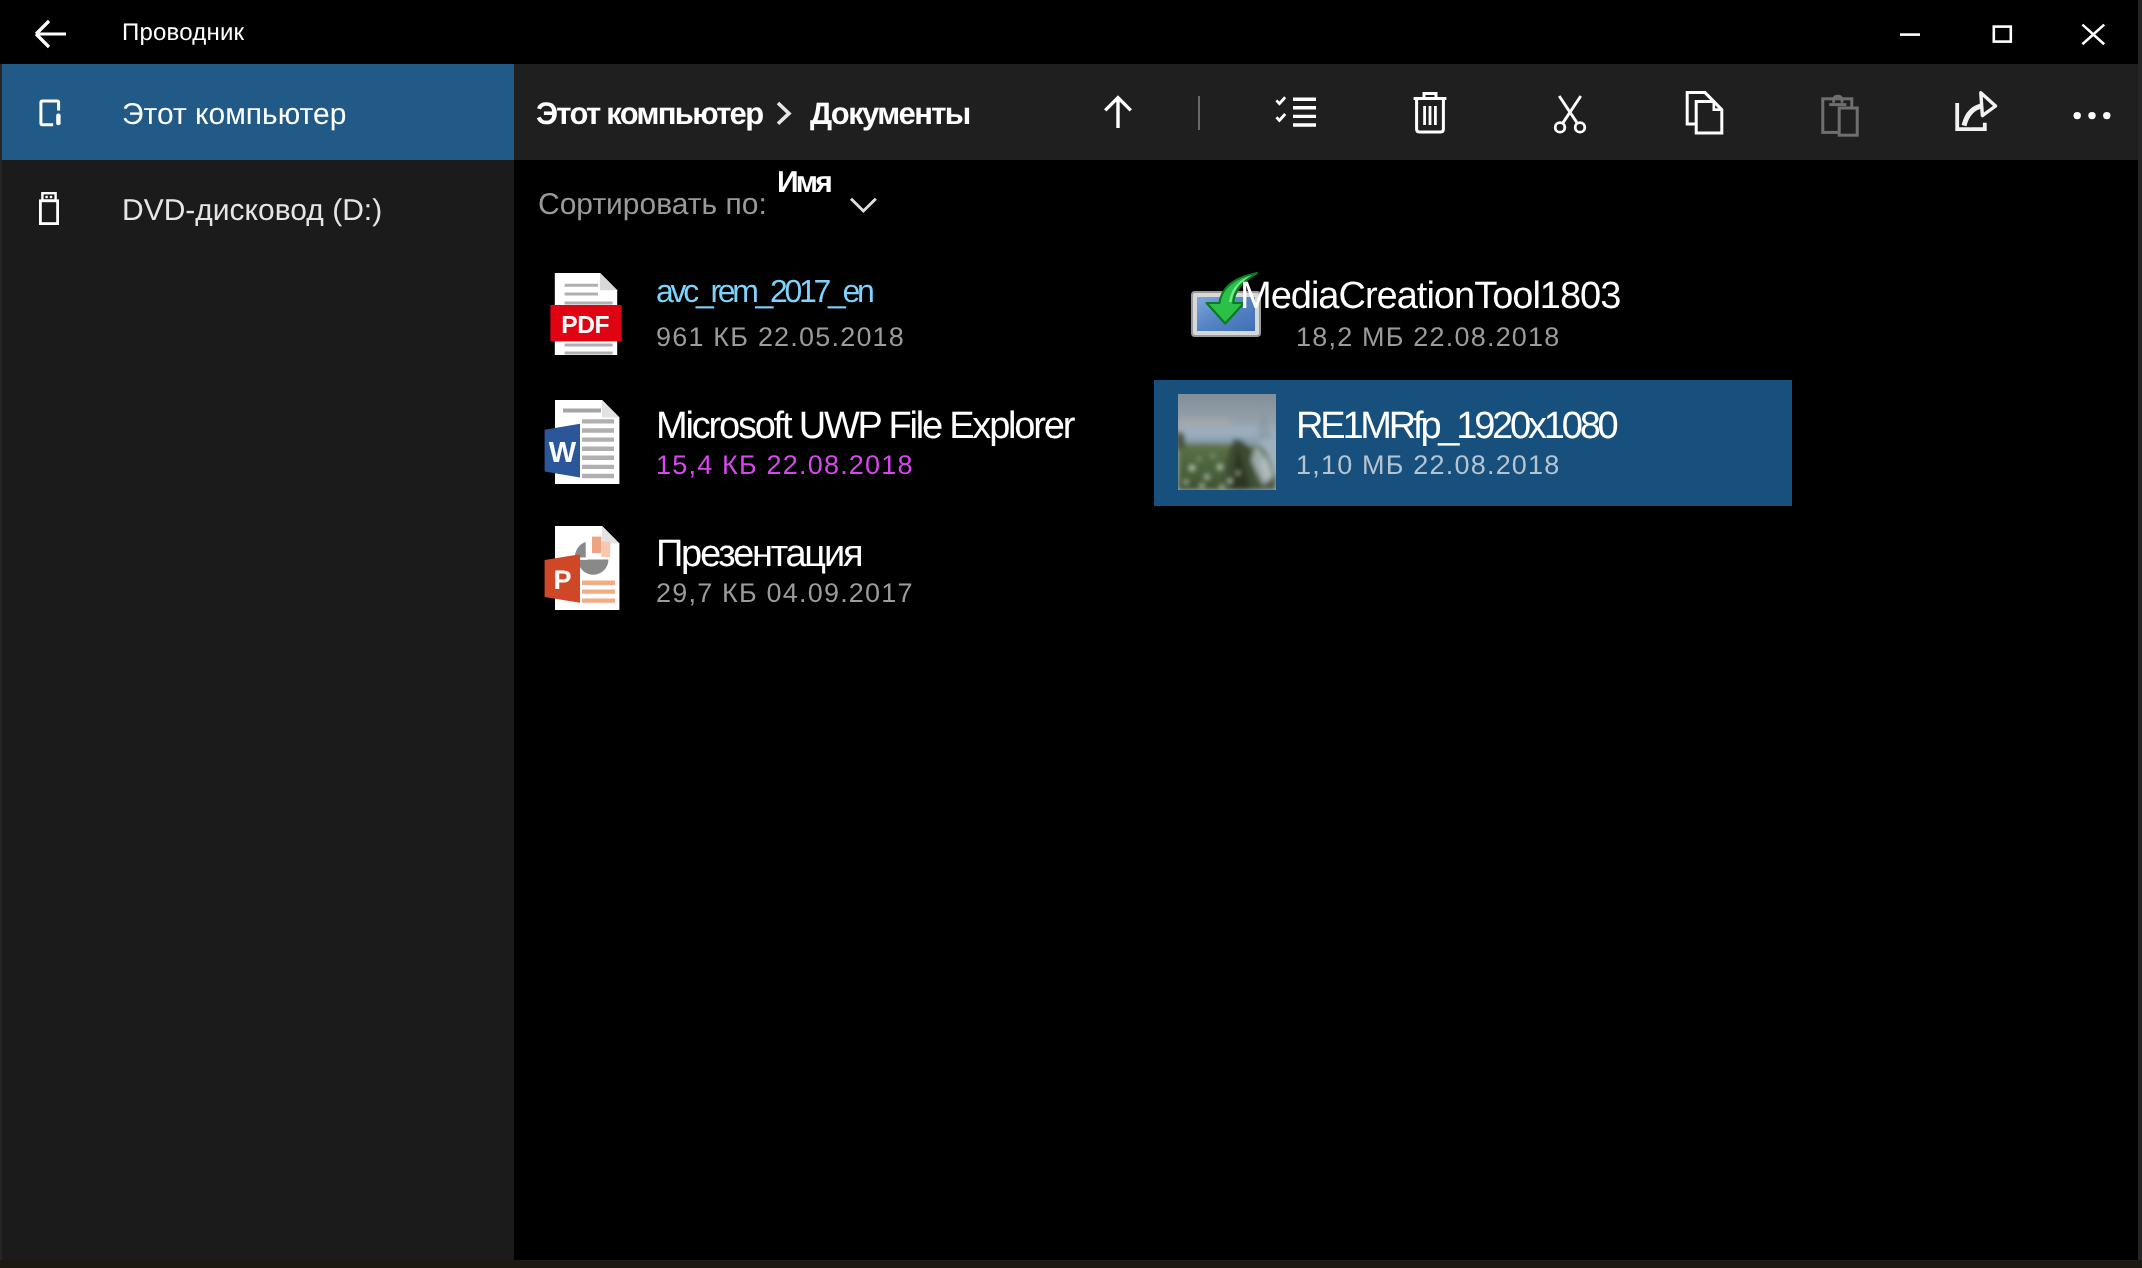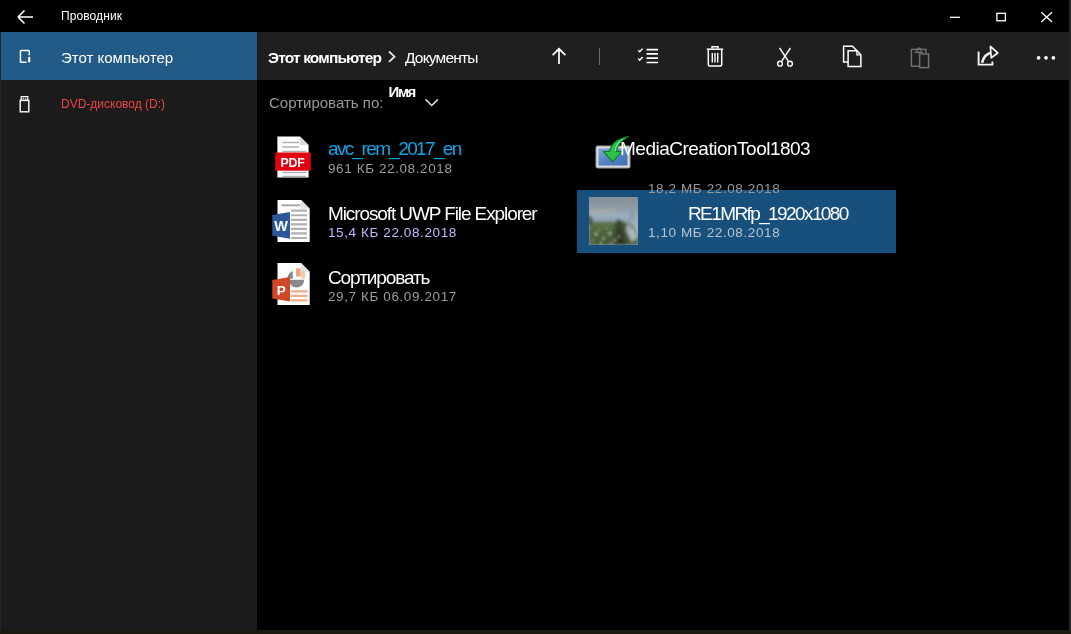--- a/index.html
+++ b/index.html
@@ -32,28 +32,28 @@
   <rect x="10.1" y="7.8" width="2.2" height="5.8" rx="1" fill="#fff"></rect>
 </svg>
 <div class="abs" style="left:61px;top:48.5px;font-size:15px;color:#fff;">Этот компьютер</div>
 
 <svg class="abs" style="left:18px;top:95px;" width="14" height="18" viewBox="0 0 14 18">
   <rect x="3.2" y="1.6" width="6.6" height="3.8" stroke="#fff" stroke-width="1.2" fill="none"></rect>
   <rect x="2.2" y="5.4" width="8.6" height="11.4" stroke="#fff" stroke-width="1.4" fill="none"></rect>
   <rect x="4.7" y="2.9" width="1.2" height="1.2" fill="#fff"></rect>
   <rect x="6.9" y="2.9" width="1.2" height="1.2" fill="#fff"></rect>
 </svg>
-<div class="abs" style="left:61px;top:96.5px;font-size:12px;color:#ef4444;">DVD-дисковод (D:)</div>
+<div class="abs" style="left:61px;top:96.5px;font-size:15px;color:#e5e5e5;">DVD-дисковод (D:)</div>
 
 <div class="abs" style="left:257px;top:32px;width:814px;height:48px;background:#1f1f1f;"></div>
 <div class="abs" style="left:268px;top:48.5px;font-size:15.5px;font-weight:bold;color:#fff;letter-spacing:-0.85px;">Этот компьютер</div>
 <svg class="abs" style="left:387px;top:50px;" width="12" height="13" viewBox="0 0 12 13">
   <path d="M2 1.5 L7.5 6.7 L2 11.9" stroke="#e6e6e6" stroke-width="1.8" fill="none"></path>
 </svg>
-<div class="abs" style="left:405px;top:48.5px;font-size:15.5px;font-weight:normal;color:#fff;letter-spacing:-0.81px;">Документы</div>
+<div class="abs" style="left:405px;top:48.5px;font-size:15.5px;font-weight:bold;color:#fff;letter-spacing:-0.81px;">Документы</div>
 
 <svg class="abs" style="left:549px;top:46px;" width="20" height="21" viewBox="0 0 20 21">
   <path d="M10 2.8 V18 M3.6 9.2 L10 2.8 L16.4 9.2" stroke="#fff" stroke-width="1.7" fill="none"></path>
 </svg>
 <div class="abs" style="left:599px;top:48px;width:1px;height:17px;background:#6a6a6a;"></div>
 
 <svg class="abs" style="left:637px;top:46px;" width="22" height="21" viewBox="0 0 22 21">
   <path d="M9.5 3.6 H21 M9.5 7.9 H21 M9.5 12.2 H21 M9.5 16.5 H21" stroke="#fff" stroke-width="1.7" fill="none"></path>
   <path d="M1.2 4.2 L2.7 5.8 L5.6 2.6" stroke="#fff" stroke-width="1.4" fill="none"></path>
   <path d="M1.2 12.6 L2.7 14.2 L5.6 11" stroke="#fff" stroke-width="1.4" fill="none"></path>
@@ -108,49 +108,49 @@
 <div class="abs" style="left:576.5px;top:189.5px;width:319px;height:63px;background:#17507c;"></div>
 
 <svg class="abs" style="left:274px;top:135px;" width="38" height="44" viewBox="0 0 38 44">
   <path d="M3.4 1.5 H26 L34.6 10.1 V42.5 H3.4 Z" fill="#fff"></path>
   <path d="M26 1.5 L34.6 10.1 H26 Z" fill="#d9d9d9"></path>
   <path d="M8.3 7.6 H25 M8.3 12 H25 M8.3 16.5 H32.3" stroke="#b0b0b0" stroke-width="1.5"></path>
   <path d="M8.3 37.5 H32.3 M8.3 41.5 H32.3" stroke="#b0b0b0" stroke-width="1.5"></path>
   <rect x="1.2" y="17.5" width="35.6" height="18.2" fill="#e00413"></rect>
   <text x="18.6" y="31.5" font-family="Liberation Sans" font-size="12.3" font-weight="bold" fill="#fff" text-anchor="middle" letter-spacing="-0.2" opacity="0.99">PDF</text>
 </svg>
-<div class="abs" style="left:328px;top:138px;font-size:19px;color:#0ea5e9;letter-spacing:-1.65px;">avc_rem_2017_en</div>
-<div class="abs" style="left:328px;top:160.5px;font-size:13.5px;color:#9b9b9b;letter-spacing:0.6px;">961 КБ  22.08.2018</div>
+<div class="abs" style="left:328px;top:138px;font-size:16px;color:#7dd3fc;letter-spacing:-1.65px;">avc_rem_2017_en</div>
+<div class="abs" style="left:328px;top:160.5px;font-size:13.5px;color:#9b9b9b;letter-spacing:0.6px;">961 КБ  22.05.2018</div>
 
 <svg class="abs" style="left:592px;top:133px;" width="42" height="38" viewBox="0 0 42 38">
   <defs>
     <linearGradient id="mg" x1="0" y1="0" x2="1" y2="1">
       <stop offset="0" stop-color="#7da7dc"></stop>
         <stop offset="0.5" stop-color="#5584c4"></stop>
         <stop offset="1" stop-color="#3f6fb4"></stop>
     </linearGradient>
   </defs>
   <rect x="4" y="13" width="34" height="22" rx="1.5" fill="#d8d8d8" stroke="#9a9a9a" stroke-width="1"></rect>
   <rect x="6.5" y="15.5" width="29" height="17" fill="url(#mg)"></rect>
   <path d="M11.3 18.5 L17.7 18.5 C18.8 11 24 5.8 36.5 3.5 C28 8.5 25.2 12.5 24.6 18.5 L30 18.5 L20.6 28.8 Z" fill="#2bc148" stroke="#0c7a20" stroke-width="1.1" stroke-linejoin="round"></path>
   <path d="M34 4.5 C27 8.8 24.5 12.8 23.8 18 L22.5 18 C23.5 11.5 27 7 34 4.5 Z" fill="#8ef0a0" opacity="0.8"></path>
 </svg>
 <div class="abs" style="left:620px;top:138px;font-size:19px;color:#fff;letter-spacing:-0.5px;">MediaCreationTool1803</div>
-<div class="abs" style="left:648px;top:160.5px;font-size:13.5px;color:#9b9b9b;letter-spacing:0.6px;margin-top:20px;">18,2 МБ  22.08.2018</div>
+<div class="abs" style="left:648px;top:160.5px;font-size:13.5px;color:#9b9b9b;letter-spacing:0.6px;">18,2 МБ  22.08.2018</div>
 
 <svg class="abs" style="left:271px;top:198px;" width="42" height="46" viewBox="0 0 42 46">
   <path d="M6.5 2 H30 L38.7 10.7 V44 H6.5 Z" fill="#fff"></path>
   <path d="M30 2 L38.7 10.7 H30 Z" fill="#e3e3e3"></path>
   <path d="M10.5 7.3 H29.5" stroke="#a6a6a6" stroke-width="2"></path>
   <path d="M20 12.7 H36 M20 17.25 H36 M20 21.8 H36 M20 26.35 H36 M20 30.9 H36 M20 35.45 H36 M20 40 H36" stroke="#b0b0b0" stroke-width="2.2"></path>
   <path d="M1.3 16.9 L19 13.9 V40.8 L1.3 37.8 Z" fill="#2b579a"></path>
   <text x="10.2" y="32.8" font-family="Liberation Sans" font-size="14.5" font-weight="bold" fill="#fff" text-anchor="middle" opacity="0.99">W</text>
 </svg>
 <div class="abs" style="left:328px;top:203px;font-size:19px;color:#fff;letter-spacing:-1.1px;">Microsoft UWP File Explorer</div>
-<div class="abs" style="left:328px;top:224.5px;font-size:13.5px;color:#c4b5fd;letter-spacing:0.6px;">15,4 КБ  22.08.2018</div>
+<div class="abs" style="left:328px;top:224.5px;font-size:13.5px;color:#d946ef;letter-spacing:0.6px;">15,4 КБ  22.08.2018</div>
 
 <svg class="abs" style="left:588.5px;top:196.5px;" width="49" height="48" viewBox="0 0 49 48">
   <defs>
     <linearGradient id="sky" x1="0" y1="0" x2="0" y2="1">
       <stop offset="0" stop-color="#838f98"></stop>
         <stop offset="0.55" stop-color="#a3b0bb"></stop>
         <stop offset="1" stop-color="#abbac7"></stop>
     </linearGradient>
     <linearGradient id="fld" x1="0" y1="0" x2="0" y2="1">
       <stop offset="0" stop-color="#66794e"></stop>
@@ -186,31 +186,31 @@
     <circle cx="21" cy="36.5" r="1.44" fill="#d2d8c6"></circle>
       <circle cx="4" cy="44" r="1.27" fill="#b8c2aa"></circle>
     <circle cx="26" cy="43.5" r="1.36" fill="#ccd4c0"></circle>
       <circle cx="17.5" cy="31" r="1.01" fill="#a8b69c"></circle>
     <circle cx="10.5" cy="32.5" r="0.93" fill="#b2bea6"></circle>
       <circle cx="30" cy="39.5" r="1.19" fill="#c2ccb6"></circle>
     <circle cx="12" cy="46" r="1.44" fill="#aeba9f"></circle>
       <circle cx="22" cy="46.5" r="1.36" fill="#b6c2a8"></circle>
   </g>
 </svg>
-<div class="abs" style="left:648px;top:203px;font-size:19px;color:#fff;letter-spacing:-1.6px;margin-left:40px;">RE1MRfp_1920x1080</div>
+<div class="abs" style="left:648px;top:203px;font-size:19px;color:#fff;letter-spacing:-1.6px;">RE1MRfp_1920x1080</div>
 <div class="abs" style="left:648px;top:224.5px;font-size:13.5px;color:#b6c4d1;letter-spacing:0.6px;text-align:center;">1,10 МБ  22.08.2018</div>
 
 <svg class="abs" style="left:271px;top:261px;" width="42" height="46" viewBox="0 0 42 46">
   <path d="M6.5 2 H30 L38.7 10.7 V44 H6.5 Z" fill="#fff"></path>
   <path d="M30 2 L38.7 10.7 H30 Z" fill="#e3e3e3"></path>
   <rect x="25" y="7.3" width="4.7" height="8.2" fill="#efa382"></rect>
   <rect x="29.7" y="9.8" width="4.4" height="7.7" fill="#f6c9ae"></rect>
   <path d="M18 18.8 H 33.2 A 7.6 7.6 0 0 1 18 18.8 Z" fill="#898989"></path>
   <path d="M22.4 9.2 A 8.7 8.7 0 0 0 15.9 18.3 L 22.4 18.3 Z" fill="#898989" stroke="#fff" stroke-width="1.1"></path>
   <path d="M20 30.4 H36.5 M20 34.8 H36.5 M20 39.3 H36.5" stroke="#f2ab84" stroke-width="2.2"></path>
   <path d="M1.3 19 L19 16.1 V40.4 L1.3 37.5 Z" fill="#d04727"></path>
   <text x="10.2" y="33.6" font-family="Liberation Sans" font-size="13.5" font-weight="bold" fill="#fff" text-anchor="middle" opacity="0.99">P</text>
 </svg>
-<div class="abs" style="left:328px;top:267px;font-size:19px;color:#fff;letter-spacing:-1.1px;">Сортировать</div>
-<div class="abs" style="left:328px;top:289px;font-size:13.5px;color:#9b9b9b;letter-spacing:0.6px;">29,7 КБ  06.09.2017</div>
+<div class="abs" style="left:328px;top:267px;font-size:19px;color:#fff;letter-spacing:-1.1px;">Презентация</div>
+<div class="abs" style="left:328px;top:289px;font-size:13.5px;color:#9b9b9b;letter-spacing:0.6px;">29,7 КБ  04.09.2017</div>
 
 <div class="abs" style="left:1069px;top:0px;width:2px;height:630px;background:#262626;"></div>
 <div class="abs" style="left:0px;top:32px;width:1px;height:598px;background:#252525;"></div>
 
 </body></html>

